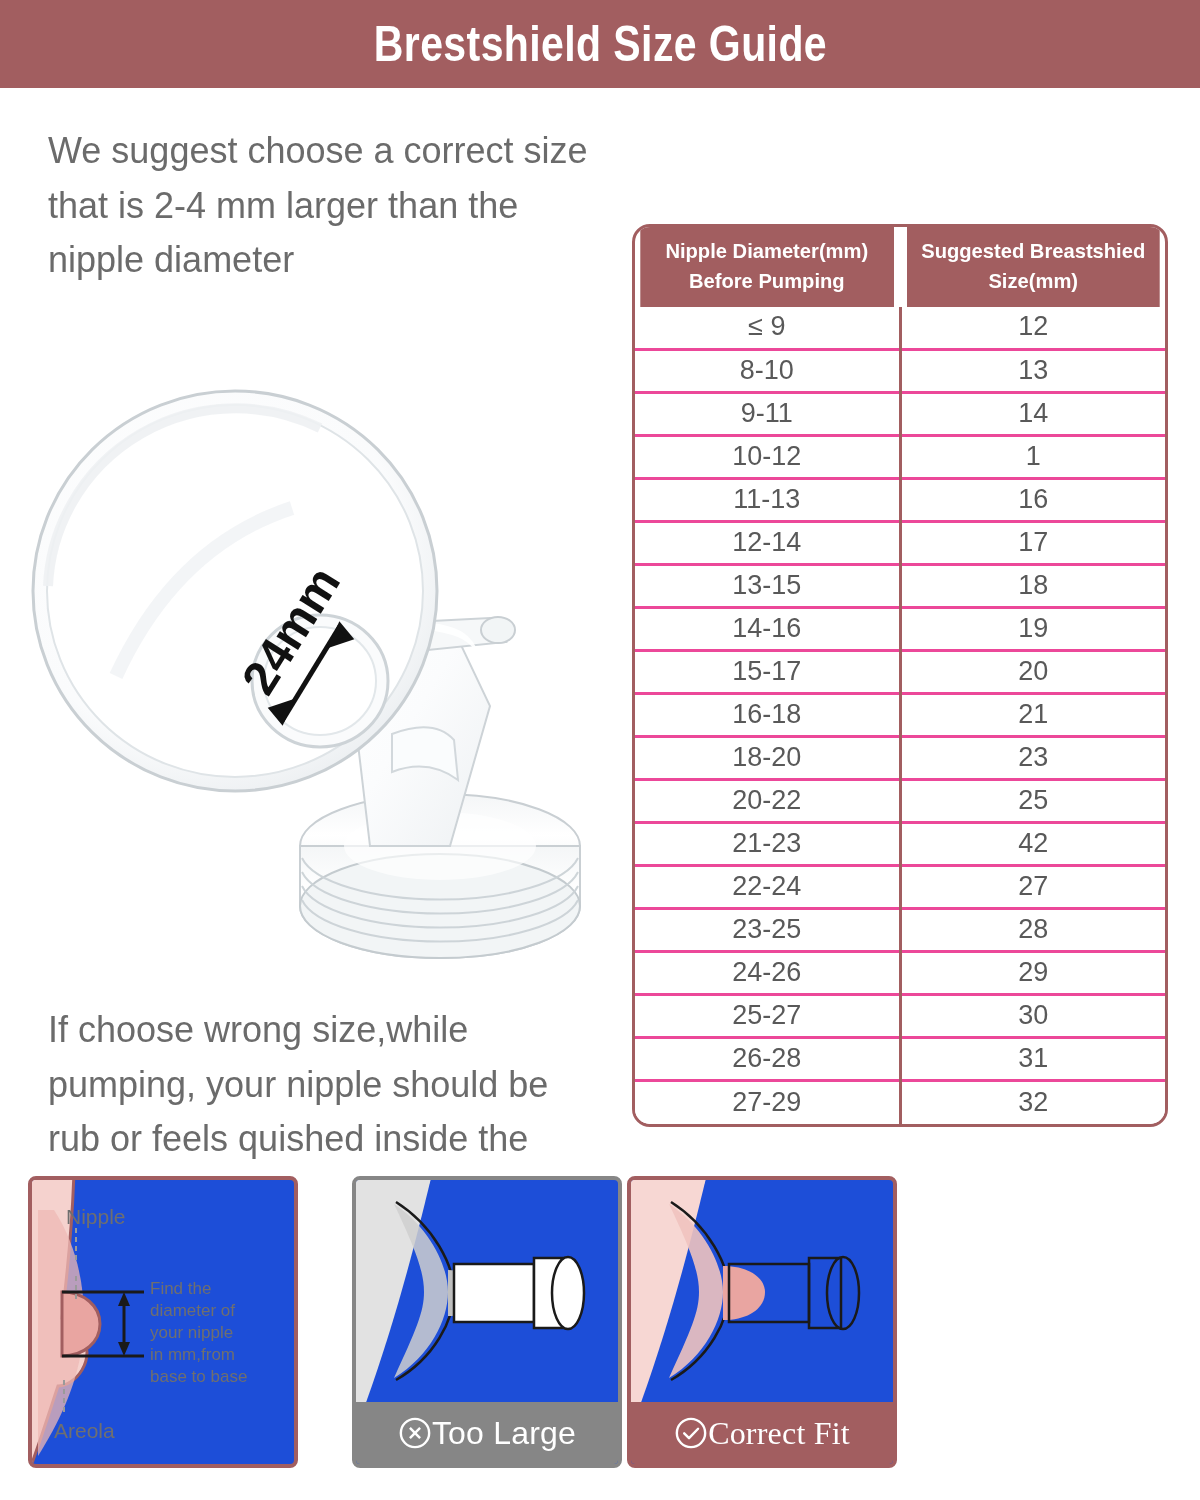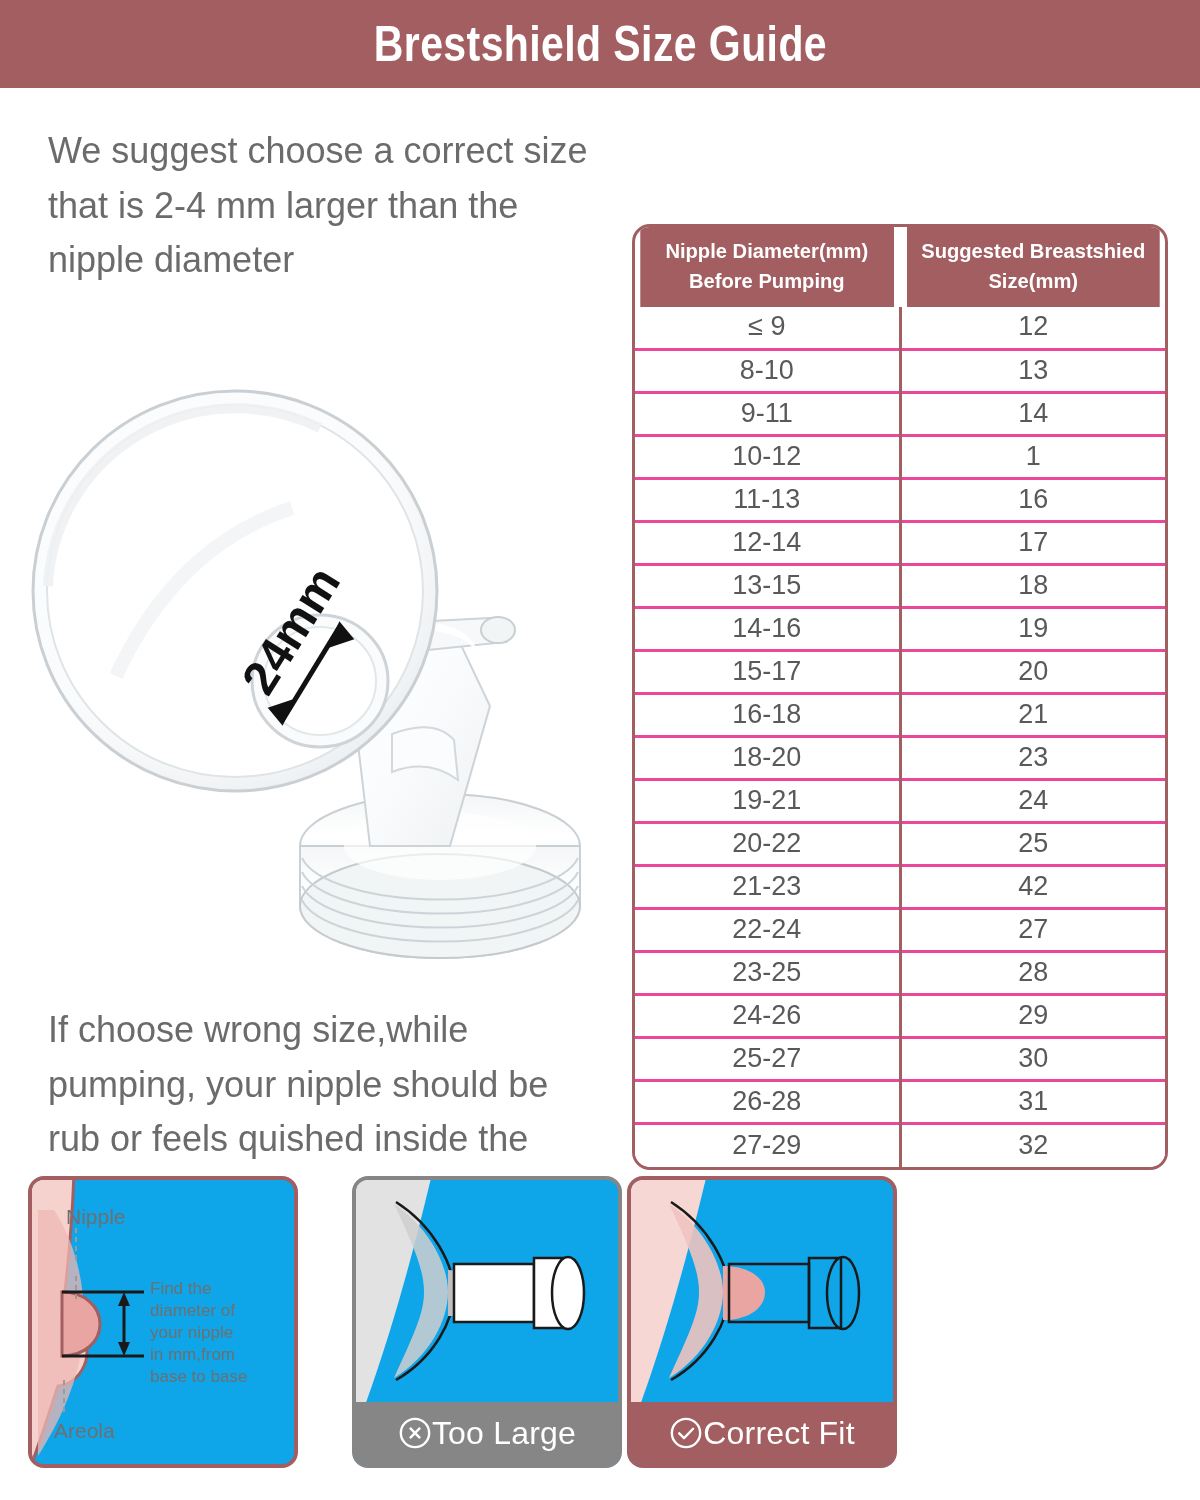--- a/index.html
+++ b/index.html
@@ -111,23 +111,23 @@
   
   .panels{
     position:absolute;
     left:0; top:1176px;
     width:1200px; height:300px;
   }
   .panel{
     position:absolute;
     top:0;
     width:270px; height:292px;
-    border-radius:16px;
+    border-radius:8px;
     overflow:hidden;
-    background:#0ea5e9;
+    background:#1d4ed8;
   }
   .panel.measure { left:28px;  border:4px solid #a25e60; }
   .panel.large   { left:352px; border:4px solid #868686; }
   .panel.correct { left:627px; border:4px solid #a25e60; }
   .panel.small   { left:902px; border:4px solid #868686; }
 
   .panel .art{
     position:absolute;
     left:0; top:0; right:0;
     height:222px;
@@ -139,21 +139,21 @@
   .panel .label-bar{
     position:absolute;
     left:0; right:0; bottom:0;
     height:62px;
     display:flex;
     align-items:center;
     justify-content:center;
     color:#ffffff;
   }
   .panel.large .label-bar, .panel.small .label-bar{ background:#868686; }
-  .panel.correct .label-bar{ background:#a25e60; }
+  .panel.correct .label-bar{ background:#a25e60;font-family:Liberation Serif, serif; }
   .label-bar .fit-text{
     font-size:32px;
     font-weight:400;
     letter-spacing:0.2px;
     white-space:nowrap;
   }
   .label-bar .fit-icon{
     width:34px; height:34px; flex:0 0 34px;
     display:block;
   }
@@ -287,24 +287,20 @@
           </tr>
           <tr>
             <td>16-18</td>
             <td>21</td>
           </tr>
           <tr>
             <td>18-20</td>
             <td>23</td>
           </tr>
           <tr>
-            <td>19-21</td>
-            <td>24</td>
-          </tr>
-          <tr>
             <td>20-22</td>
             <td>25</td>
           </tr>
           <tr>
             <td>21-23</td>
             <td>42</td>
           </tr>
           <tr>
             <td>22-24</td>
             <td>27</td>

